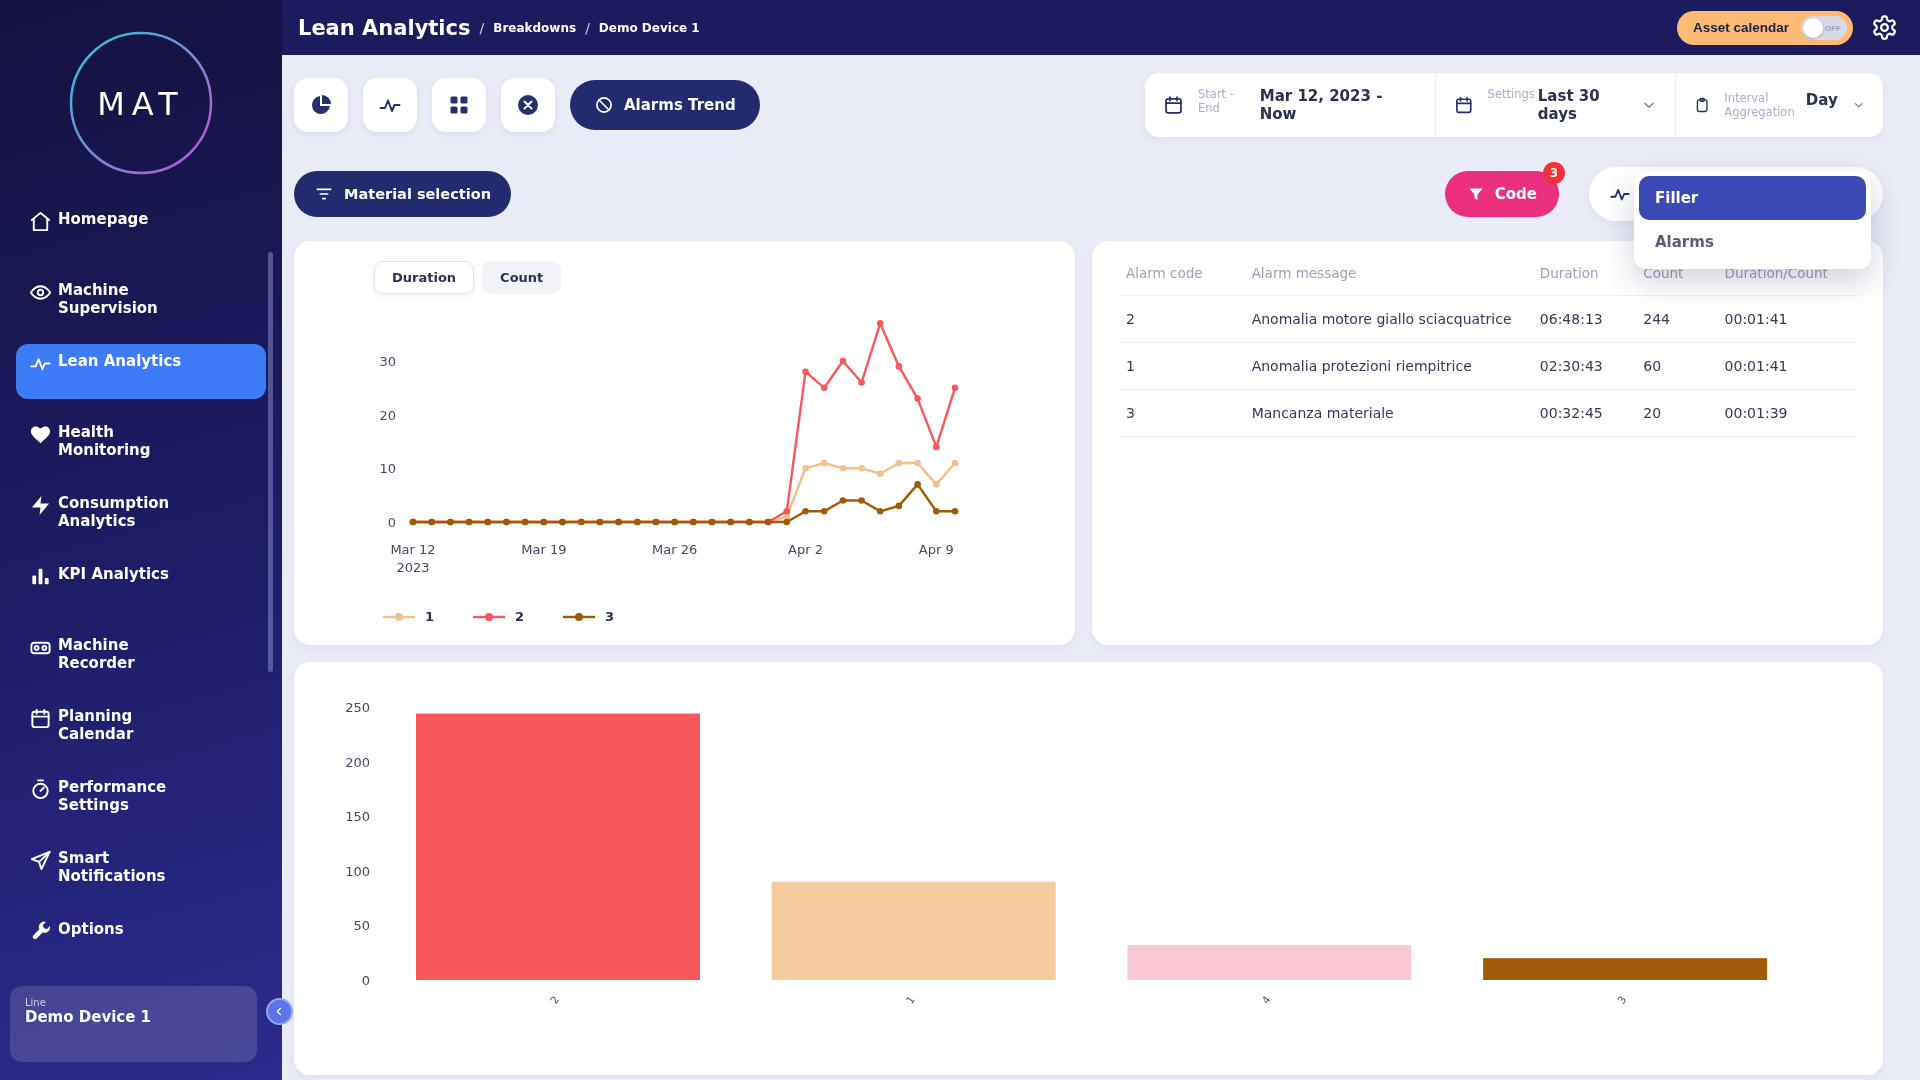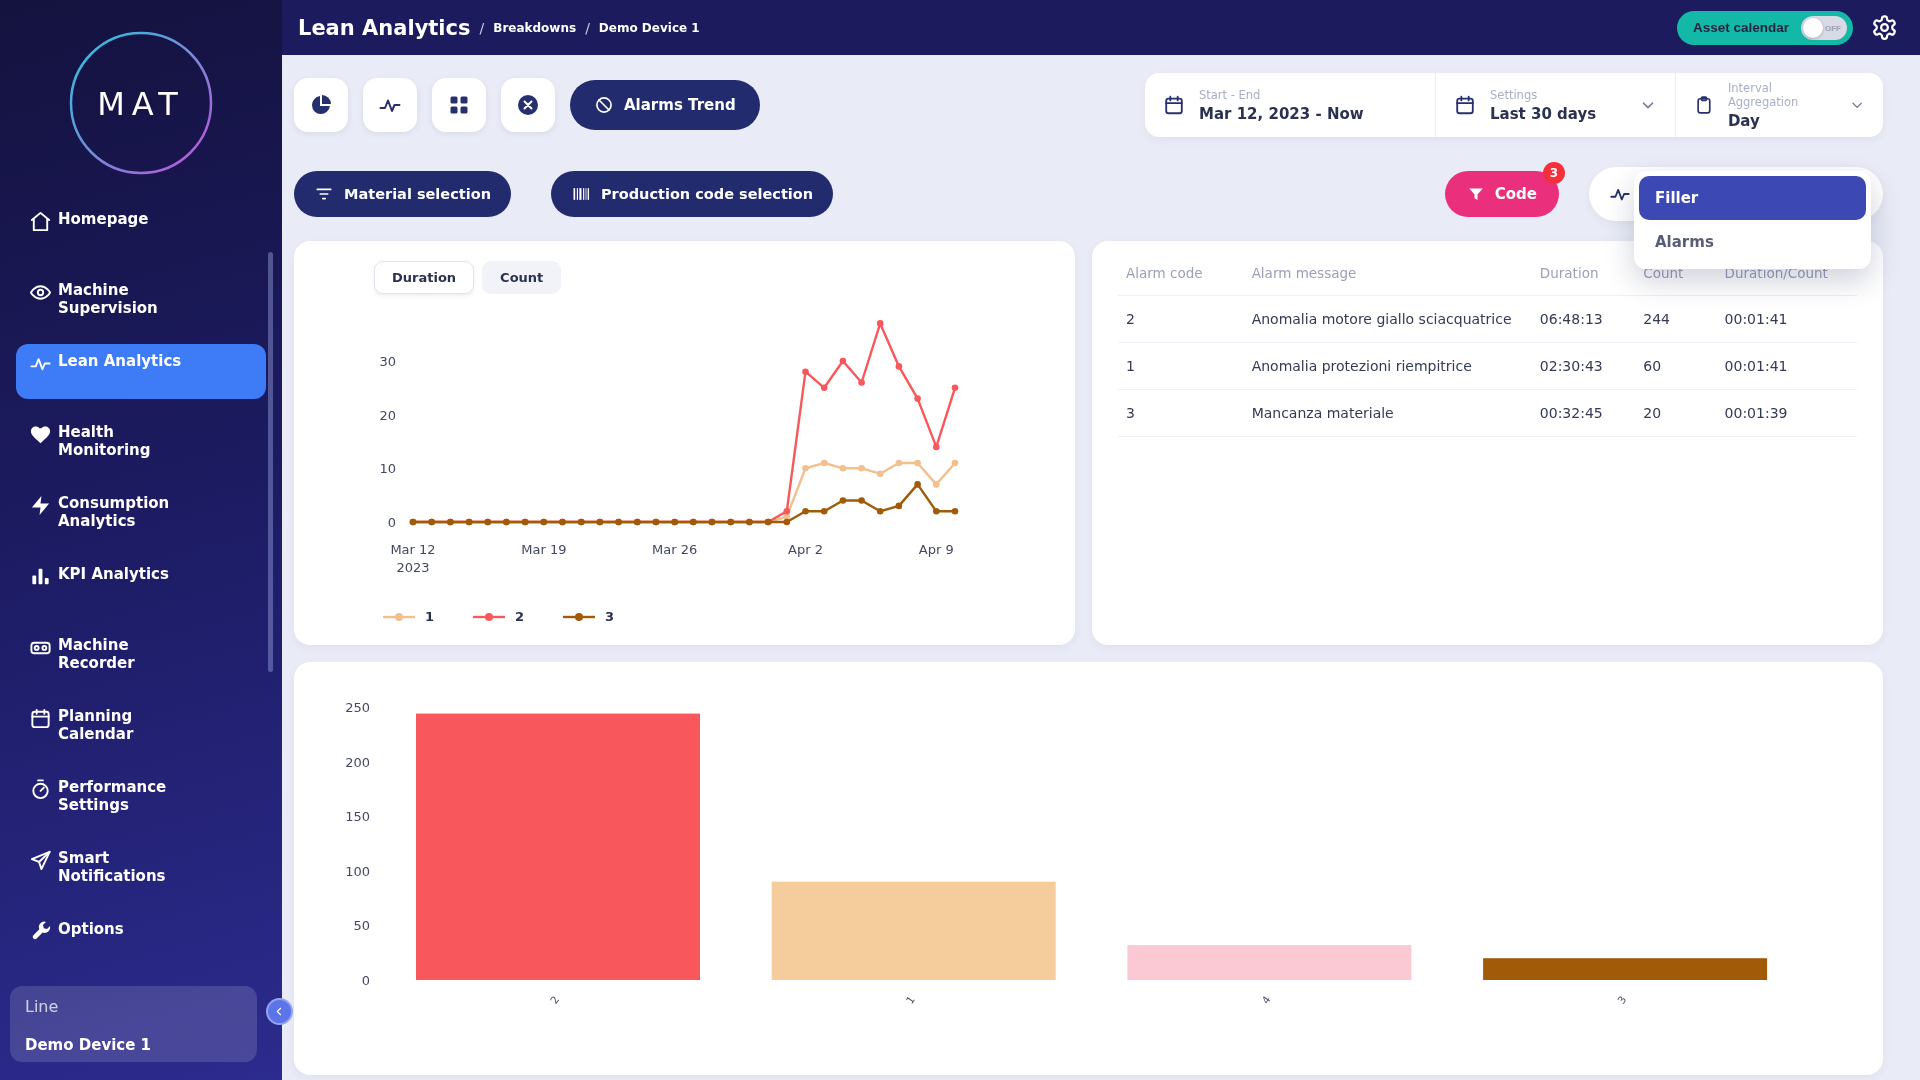--- a/index.html
+++ b/index.html
@@ -7,21 +7,21 @@
   .app{position:relative;width:1920px;height:1080px;background:#e9ecf6;overflow:hidden;
        font-family:"DejaVu Sans","Liberation Sans",sans-serif;color:#2b3150}
 
   
   .topbar{position:absolute;left:0;top:0;right:0;height:55px;background:#1c1b5e;z-index:1;
           display:flex;align-items:center;padding-left:298px}
   .crumb-title{font-size:21px;font-weight:700;color:#fff}
   .crumb-sep{font-size:14px;color:#c9cce6;margin:0 9px;font-weight:400}
   .crumb{font-size:12px;font-weight:600;color:#fff}
   .top-right{margin-left:auto;display:flex;align-items:center;gap:18px;padding-right:22px}
-  .asset-pill{display:flex;align-items:center;gap:12px;background:#14b8a6;border:none;height:34px;
+  .asset-pill{display:flex;align-items:center;gap:12px;background:#fdba74;border:none;height:34px;
               border-radius:17px;padding:0 6px 0 16px;font-size:13.5px;font-weight:700;color:#1c2240;cursor:pointer}
   .toggle{position:relative;width:46px;height:24px;border-radius:12px;background:#d8dbe6}
   .knob{position:absolute;left:2px;top:2px;width:20px;height:20px;border-radius:50%;background:#fff;
         box-shadow:0 1px 3px rgba(0,0,0,.25)}
   .toggle-state{position:absolute;right:6px;top:8px;font-size:8px;font-weight:700;color:#9aa0b2}
   .gear{width:27px;height:27px;color:#fff;background:none;border:none;cursor:pointer}
 
   
   .sidebar{position:absolute;left:0;top:0;width:282px;height:1080px;z-index:10;
            background:linear-gradient(165deg,#14123e 0%,#1e1d68 55%,#2c2b8e 100%)}
@@ -30,21 +30,21 @@
   .nav-item{display:flex;align-items:flex-start;gap:6px;padding:8px 13px;min-height:55px;border-radius:12px;
             color:#fff;margin-bottom:16px;cursor:pointer}
   .nav-item.active{background:#3e7bf7}
   .nav-ic{width:23px;height:23px;flex:none;display:inline-flex}
   .nav-ic svg{width:100%;height:100%}
   .nav-label{font-size:15px;font-weight:700;line-height:1.2;max-width:152px}
   .scroll-thumb{position:absolute;right:9px;top:252px;width:5px;height:420px;border-radius:3px;
                 background:rgba(150,160,220,.45)}
   .device-card{position:absolute;left:10px;bottom:18px;width:247px;height:76px;border-radius:12px;
                background:rgba(255,255,255,.14);padding:11px 15px;cursor:pointer}
-  .device-label{font-size:16px;color:rgba(255,255,255,.75);margin-bottom:20px}
+  .device-label{font-size:10px;color:rgba(255,255,255,.75);margin-bottom:0}
   .device-name{font-size:15px;font-weight:600;color:#fff}
   .collapse-btn{position:absolute;left:266px;top:998px;width:27px;height:27px;border-radius:50%;
                 background:#5c74e9;border:2px solid rgba(255,255,255,.35);color:#fff;z-index:12;
                 display:flex;align-items:center;justify-content:center;cursor:pointer}
   .collapse-btn .ic{width:13px;height:13px}
 
   
   .main{position:absolute;left:282px;top:55px;width:1638px;height:1025px}
   .card{background:#fff;border-radius:16px;box-shadow:0 3px 10px rgba(25,35,90,.05)}
   #row1{position:absolute;left:12px;top:18px;right:37px;height:64px;display:flex;
@@ -70,21 +70,21 @@
   .pill.pink{position:relative;background:#ea2f7c;height:46px;border-radius:23px;padding:0 22px;font-size:15px}
   .badge{position:absolute;top:-9px;right:-6px;width:22px;height:22px;border-radius:50%;background:#f6303a;
          color:#fff;font-size:12px;font-weight:700;display:flex;align-items:center;justify-content:center}
   .selector-pill{width:294px;height:54px;border-radius:27px;display:flex;align-items:center;
                  padding-left:20px;cursor:pointer}
 
   
   .date-card{width:738px;height:64px;border-radius:14px;display:flex;align-items:stretch}
   .date-sec{display:flex;align-items:center;gap:14px;padding:0 18px;cursor:pointer}
   .date-sec + .date-sec{border-left:1px solid #edeef6}
-  .date-sec .col{display:flex;flex-direction:column;gap:3px}
+  .date-sec .col{display:flex;flex-direction:row;gap:3px}
   .date-sec .lbl{font-size:11.5px;color:#a8aec6}
   .date-sec .val{font-size:15px;font-weight:600;color:#2b3150}
   .sec1{width:290px}.sec2{width:240px}.sec3{width:208px}
   .navy-ic{color:#27306e}
   .chev{margin-left:auto;width:18px;height:18px;color:#767d9a}
 
   
   #trend-card{position:relative;width:781px;flex:none}
   #tabs{position:absolute;left:80px;top:20px;display:flex;gap:8px}
   .tab{padding:8px 17px;border-radius:9px;font-size:13px;font-weight:700;color:#2b3150;cursor:pointer;
@@ -373,33 +373,20 @@
 
     <div id="row2">
       <div class="left-group" style="gap:40px">
         <button class="pill navy small">
           <span class="ic ic20">
               <svg viewBox="0 0 24 24" fill="none" stroke="currentColor" stroke-width="2" stroke-linecap="round" stroke-linejoin="round">
                 <path d="M4 6.5h16M7.5 12h9M10.5 17.5h3"></path>
               </svg>
             </span>
           <span>Material selection</span>
-        </button>
-        <button class="pill navy small">
-          <span class="ic ic20">
-              <svg viewBox="0 0 24 24" fill="currentColor">
-                <rect x="3" y="5" width="2" height="14"></rect>
-                <rect x="7" y="5" width="1.4" height="14"></rect>
-                <rect x="10" y="5" width="2.6" height="14"></rect>
-                <rect x="14.5" y="5" width="1.4" height="14"></rect>
-                <rect x="17.5" y="5" width="1" height="14"></rect>
-                <rect x="20" y="5" width="1.6" height="14"></rect>
-              </svg>
-            </span>
-          <span>Production code selection</span>
         </button>
       </div>
       <div class="right-group">
         <button class="pill pink">
           <span class="ic ic18">
               <svg viewBox="0 0 24 24" fill="currentColor">
                 <path d="M3 4.5h18l-7 8.2V20l-4-2.2v-5.1L3 4.5z"></path>
               </svg>
             </span>
           <span>Code</span>

